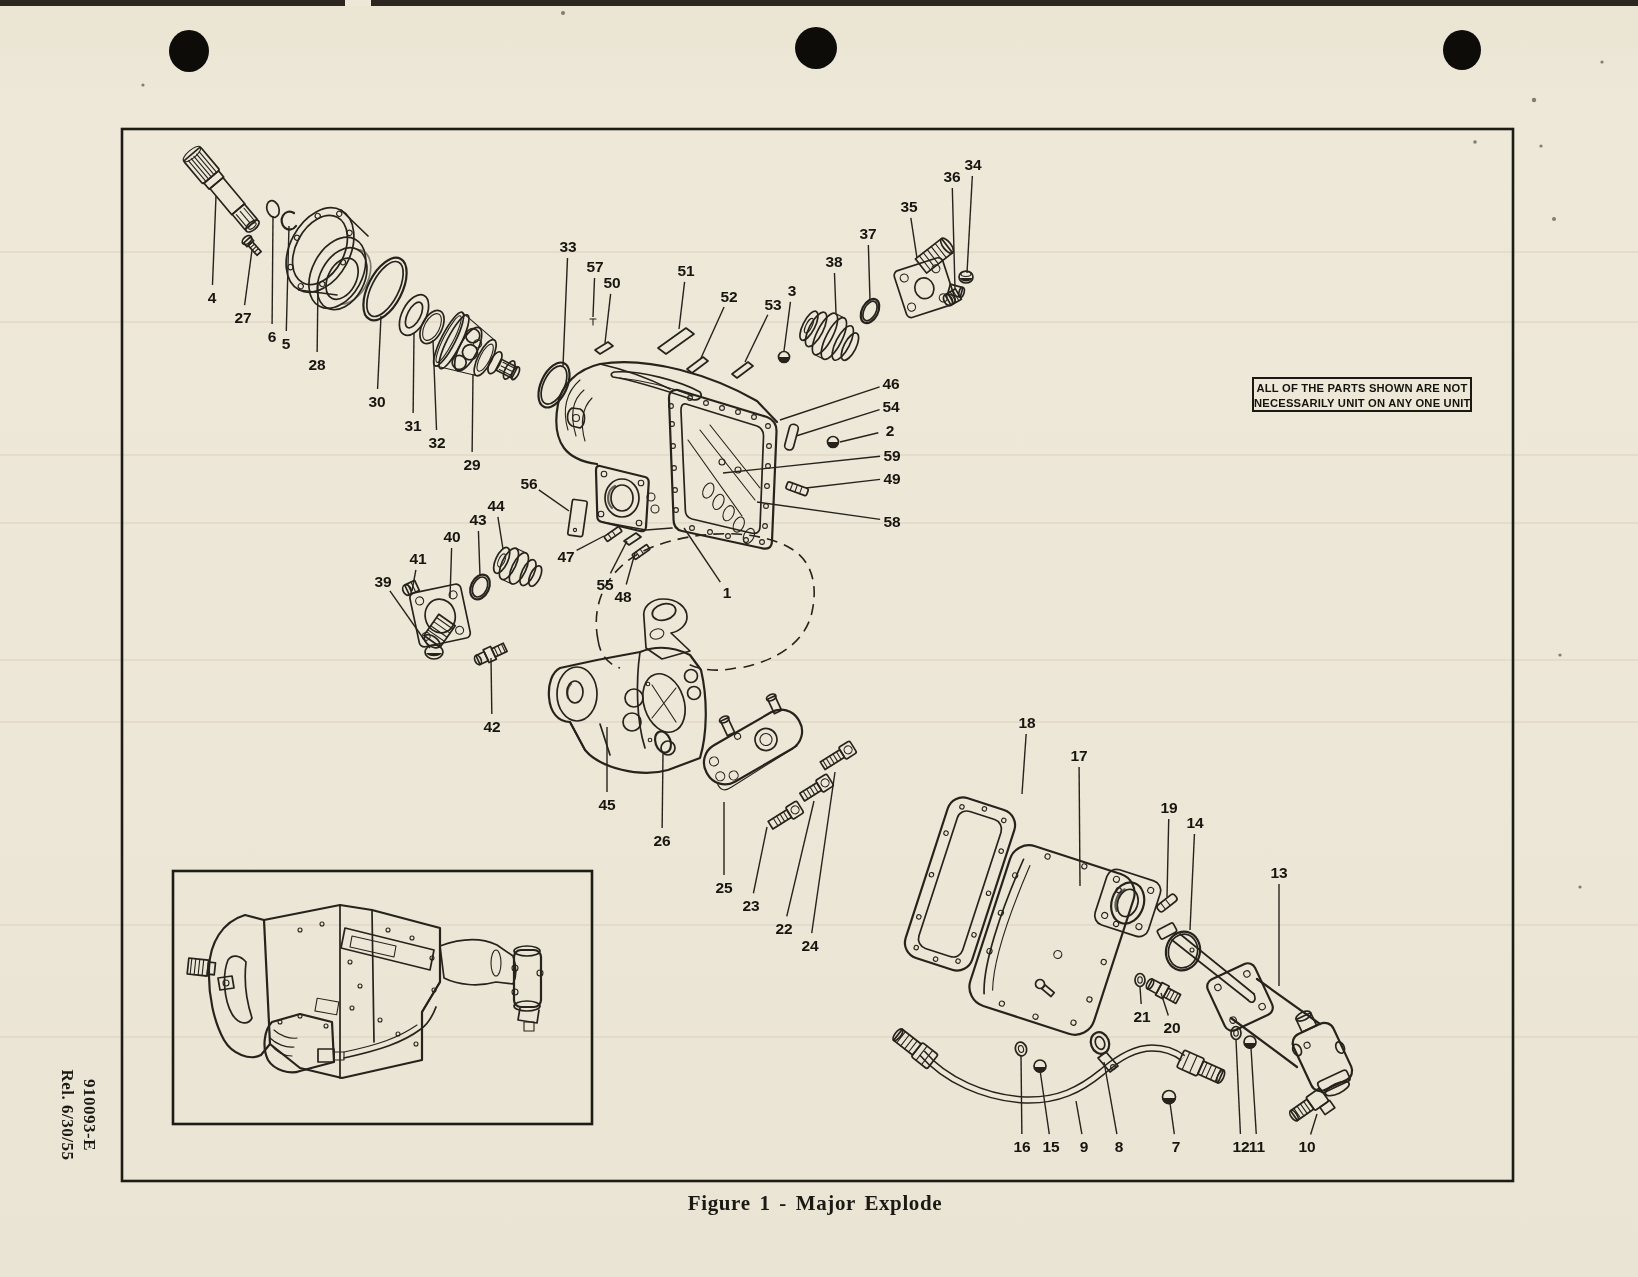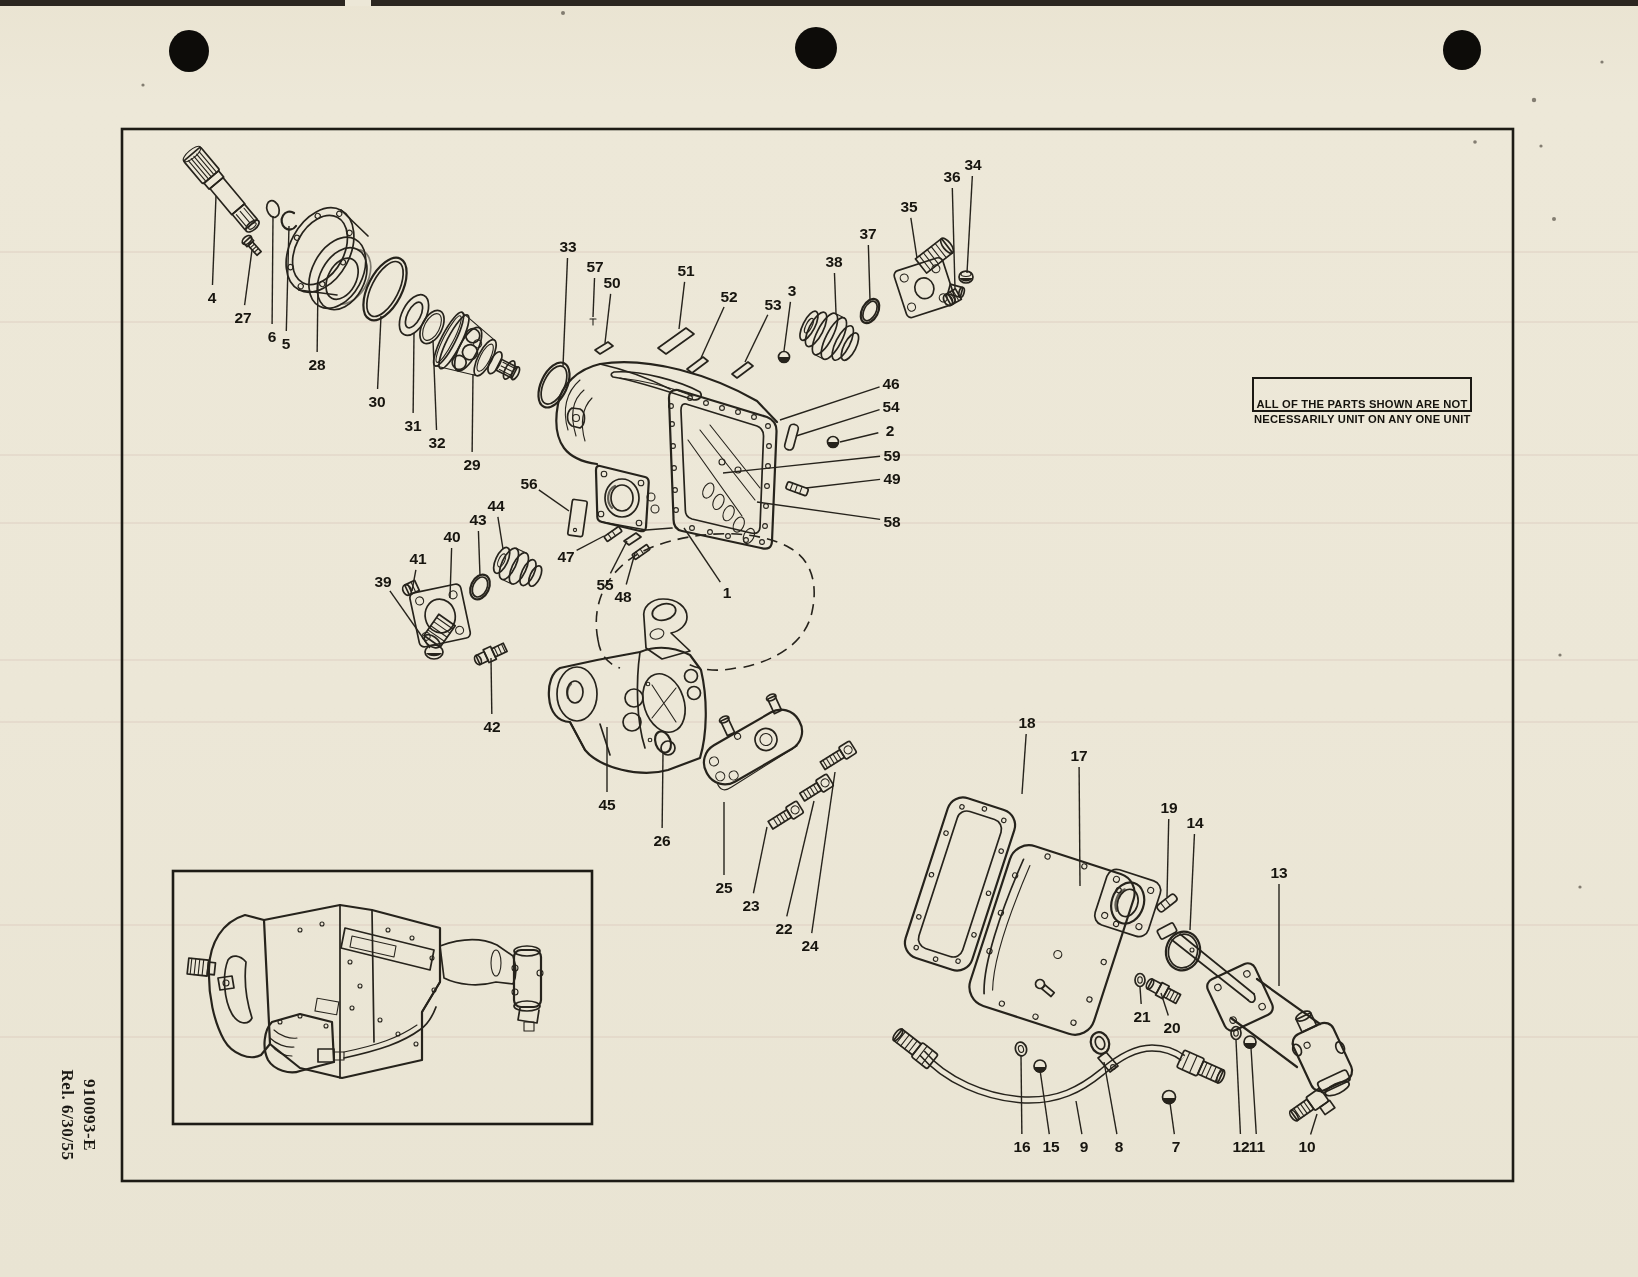--- a/index.html
+++ b/index.html
@@ -15,21 +15,21 @@
   .dark{fill:#26231c;stroke:none;}
   .paper{fill:#ece7d7;stroke:none;}
   .dash{fill:none;stroke:#26231c;stroke-width:1.6;stroke-dasharray:11 7;}
   .scan{stroke:rgba(196,156,150,0.20);stroke-width:1.5;}
   .speck{fill:#4a443a;opacity:.65;}
   .plabel{font:bold 15.5px "Liberation Sans",sans-serif;fill:#17150f;}
   .ldr{stroke:#26231c;stroke-width:1.4;fill:none;}
   .notebox{position:absolute;left:1252px;top:377px;width:220px;height:35px;
      border:2.4px solid #1b1914;box-sizing:border-box;text-align:center;
      font:bold 11.2px "Liberation Sans",sans-serif;letter-spacing:.2px;
-     line-height:14.5px;padding-top:18px;color:#15130e;white-space:nowrap;}
+     line-height:14.5px;padding-top:2px;color:#15130e;white-space:nowrap;}
   .caption{position:absolute;left:615px;top:1191px;width:400px;text-align:center;
      font:bold 21px "Liberation Serif",serif;letter-spacing:.6px;word-spacing:3px;color:#1b1914;}
   .sidetext{position:absolute;left:3px;top:1093px;width:150px;text-align:center;
      transform:rotate(90deg);font:bold 17px "Liberation Serif",serif;
      line-height:22px;color:#1b1914;letter-spacing:.5px;white-space:nowrap;}
 </style>
 </head>
 <body>
 
 <div class="page">
@@ -731,19 +731,20 @@
         <line x1="880.0674911615287" y1="456.270918101139" x2="723" y2="473" class="ldr"></line>
         <text x="892" y="455" class="plabel" text-anchor="middle" dominant-baseline="central">59</text>
       </g>
 </svg>
 
 <div class="notebox">
   <div>ALL OF THE PARTS SHOWN ARE NOT</div>
   <div>NECESSARILY UNIT ON ANY ONE UNIT</div>
 </div>
 
+<div class="caption">Figure 1 - Major Explode</div>
 
 <div class="sidetext">
   <div>910093-E</div>
   <div>Rel. 6/30/55</div>
 </div>
 
 </div>
 
 </body></html>

